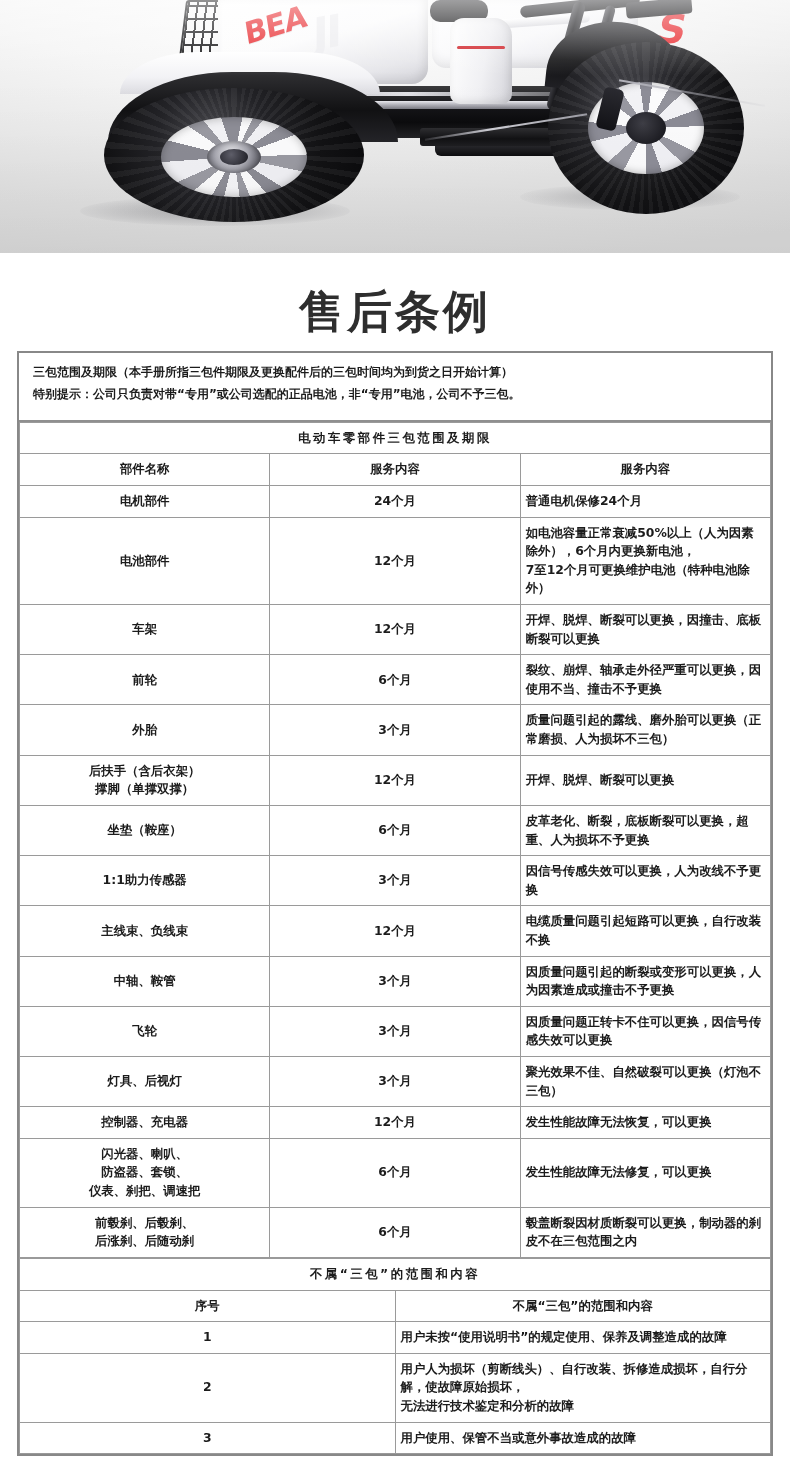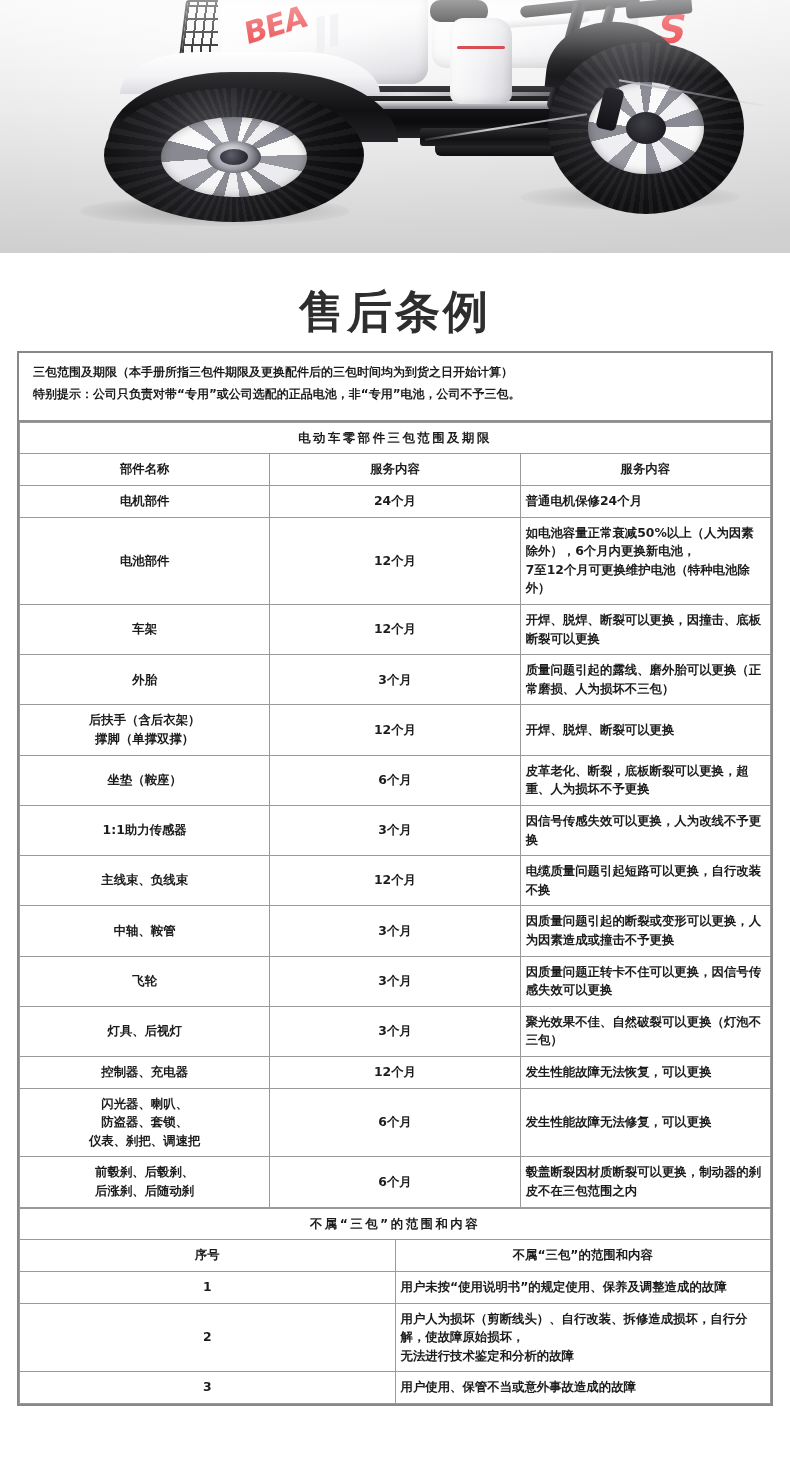--- a/index.html
+++ b/index.html
@@ -397,20 +397,25 @@
           <td class="c1 ctr">电池部件</td>
           <td class="c2 ctr">12个月</td>
           <td class="c3 lft">如电池容量正常衰减50%以上（人为因素除外），6个月内更换新电池，<br>7至12个月可更换维护电池（特种电池除外）</td>
         </tr>
         <tr>
           <td class="c1 ctr">车架</td>
           <td class="c2 ctr">12个月</td>
           <td class="c3 lft">开焊、脱焊、断裂可以更换，因撞击、底板断裂可以更换</td>
         </tr>
         <tr>
+          <td class="c1 ctr">前轮</td>
+          <td class="c2 ctr">6个月</td>
+          <td class="c3 lft">裂纹、崩焊、轴承走外径严重可以更换，因使用不当、撞击不予更换</td>
+        </tr>
+        <tr>
           <td class="c1 ctr">外胎</td>
           <td class="c2 ctr">3个月</td>
           <td class="c3 lft">质量问题引起的露线、磨外胎可以更换（正常磨损、人为损坏不三包）</td>
         </tr>
         <tr>
           <td class="c1 ctr">后扶手（含后衣架）<br>撑脚（单撑双撑）</td>
           <td class="c2 ctr">12个月</td>
           <td class="c3 lft">开焊、脱焊、断裂可以更换</td>
         </tr>
         <tr>

